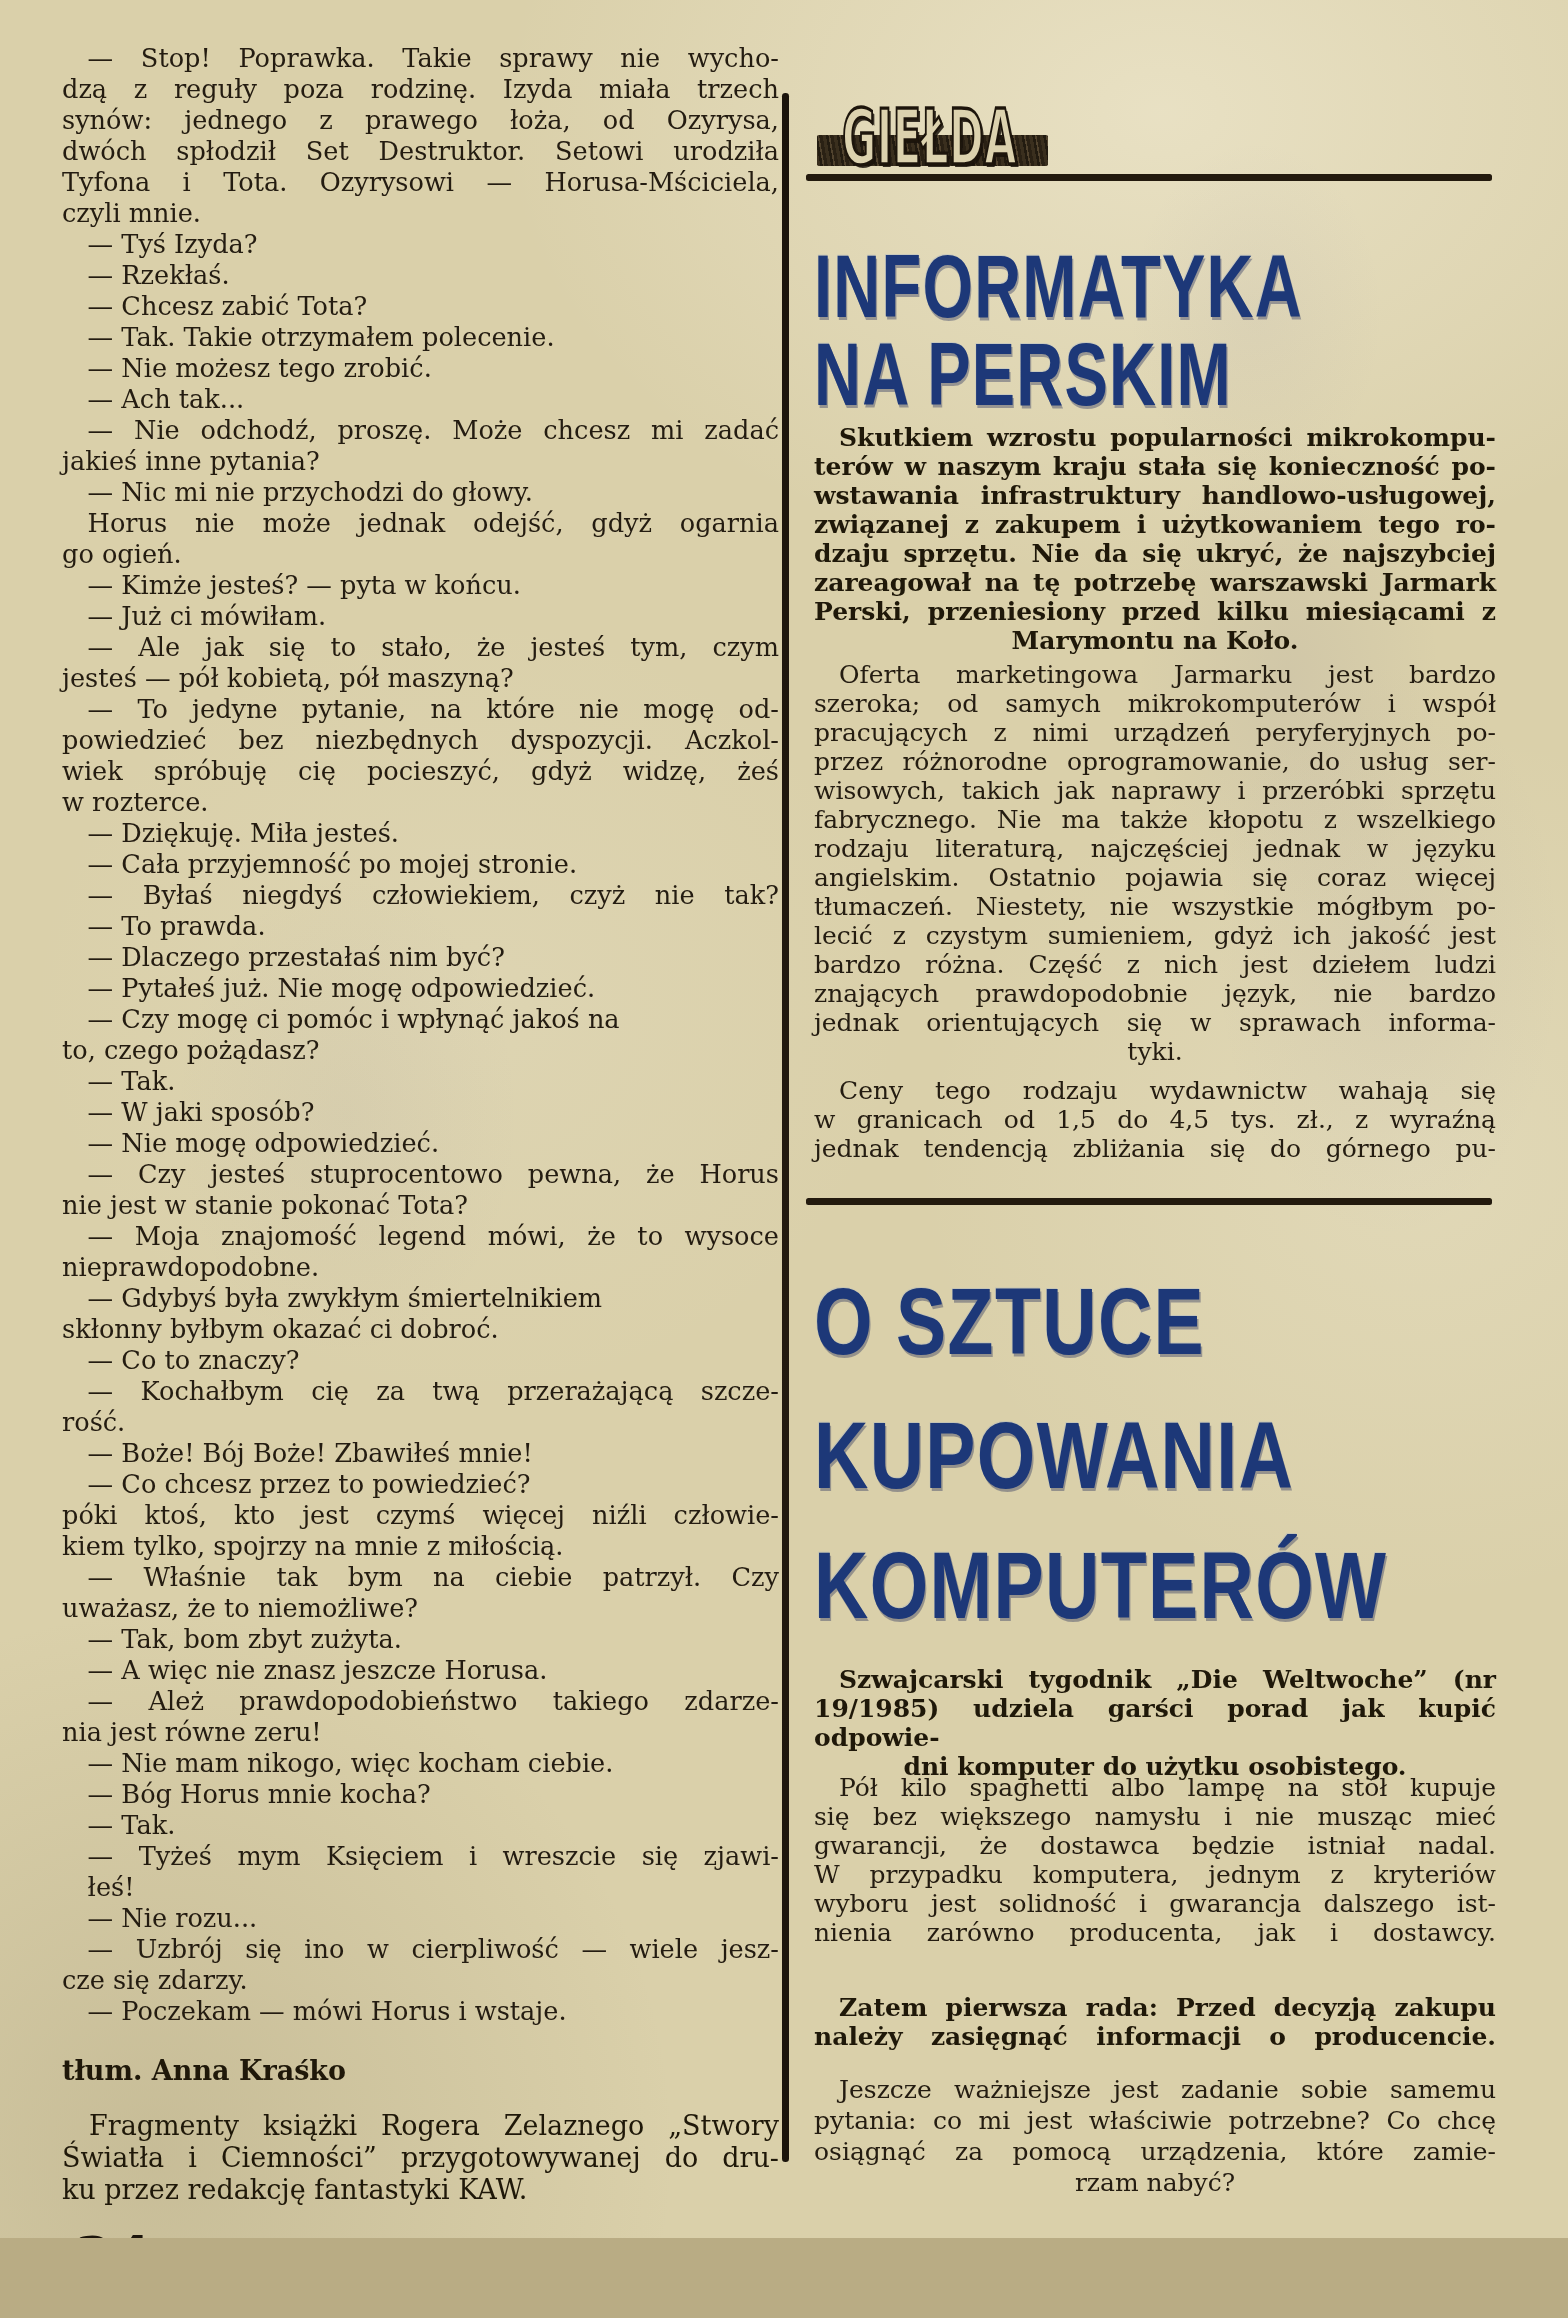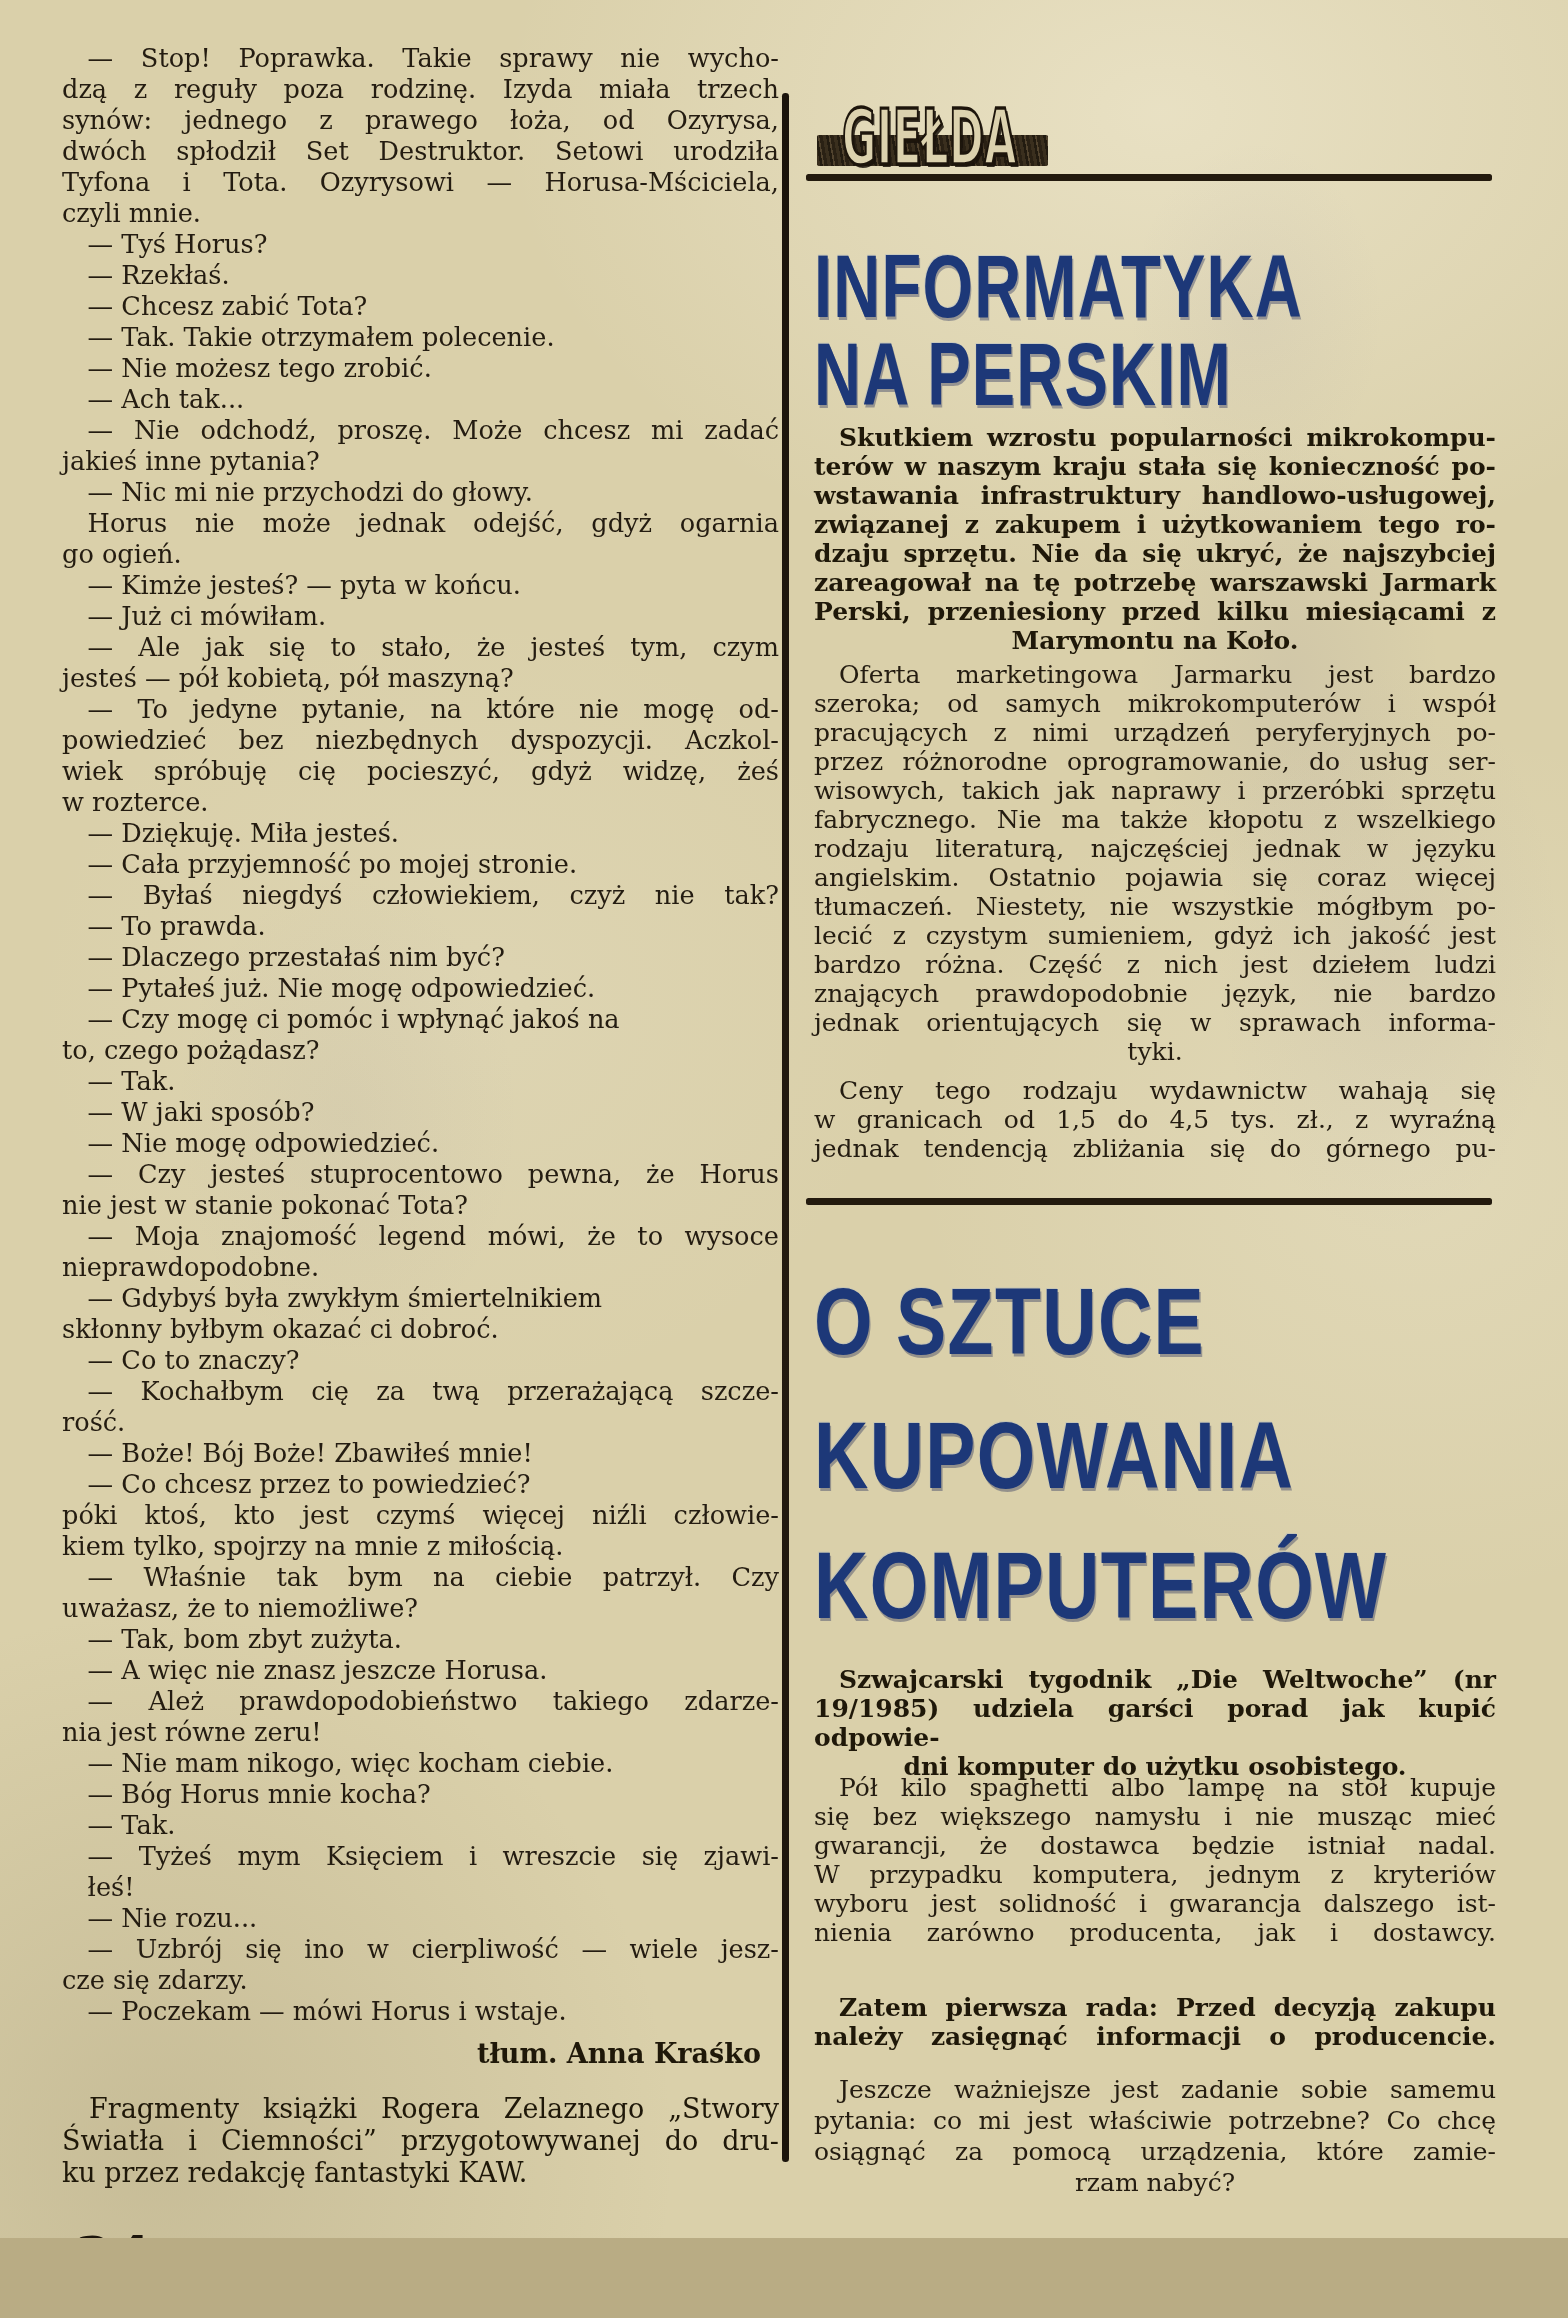--- a/index.html
+++ b/index.html
@@ -21,21 +21,21 @@
       radial-gradient(248px 413px at 1388px 950px, rgba(125,118,148,.08), transparent 70%),
       radial-gradient(182px 248px at 1256px 314px, rgba(125,118,148,.07), transparent 70%),
       radial-gradient(248px 347px at 347px 1115px, rgba(125,118,148,.06), transparent 70%);
   }
 
   
   .col-left{position:absolute; left:62px; top:36px; width:717px;}
   .story{padding-top:6.6px;}
   .story .ln{font-size:25.6px; line-height:31px; white-space:nowrap;}
   .story .ln.full{white-space:normal; text-align:justify; text-align-last:justify;}
-  .credit{margin-top:10px; padding-right:18px; text-align:right; font-weight:bold; font-size:27px; line-height:33px; color:#1f1809;}
+  .credit{margin-top:27px; padding-right:18px; text-align:left; font-weight:bold; font-size:27px; line-height:33px; color:#1f1809;}
   .footnote{margin-top:23px;}
   .footnote .ln{font-weight:normal; font-size:27px; line-height:32px; color:#1f1809; white-space:nowrap;}
   .footnote .ln.full{white-space:normal; text-align:justify; text-align-last:justify;}
   .pageno{position:absolute; left:76px; top:2224px; font-weight:bold; font-size:53px; color:#1c150c; letter-spacing:1.7px;}
 
   
   .gutter{position:absolute; left:782px; top:93px; width:7.4px; height:2069px;
     background:linear-gradient(#1b140b, #241b10 60%, #1b140b); border-radius:3.3px;}
 
   
@@ -76,21 +76,21 @@
   <div class="ghosts"></div>
 
   <section class="col-left">
     <div class="story">
         <div class="ln full"> — Stop! Poprawka. Takie sprawy nie wycho-</div>
         <div class="ln full">dzą z reguły poza rodzinę. Izyda miała trzech</div>
         <div class="ln full">synów: jednego z prawego łoża, od Ozyrysa,</div>
         <div class="ln full">dwóch spłodził Set Destruktor. Setowi urodziła</div>
         <div class="ln full">Tyfona i Tota. Ozyrysowi — Horusa-Mściciela,</div>
         <div class="ln">czyli mnie.</div>
-        <div class="ln"> — Tyś Horus?</div>
+        <div class="ln"> — Tyś Izyda?</div>
         <div class="ln"> — Rzekłaś.</div>
         <div class="ln"> — Chcesz zabić Tota?</div>
         <div class="ln"> — Tak. Takie otrzymałem polecenie.</div>
         <div class="ln"> — Nie możesz tego zrobić.</div>
         <div class="ln"> — Ach tak...</div>
         <div class="ln full"> — Nie odchodź, proszę. Może chcesz mi zadać</div>
         <div class="ln">jakieś inne pytania?</div>
         <div class="ln"> — Nic mi nie przychodzi do głowy.</div>
         <div class="ln full"> Horus nie może jednak odejść, gdyż ogarnia</div>
         <div class="ln">go ogień.</div>

